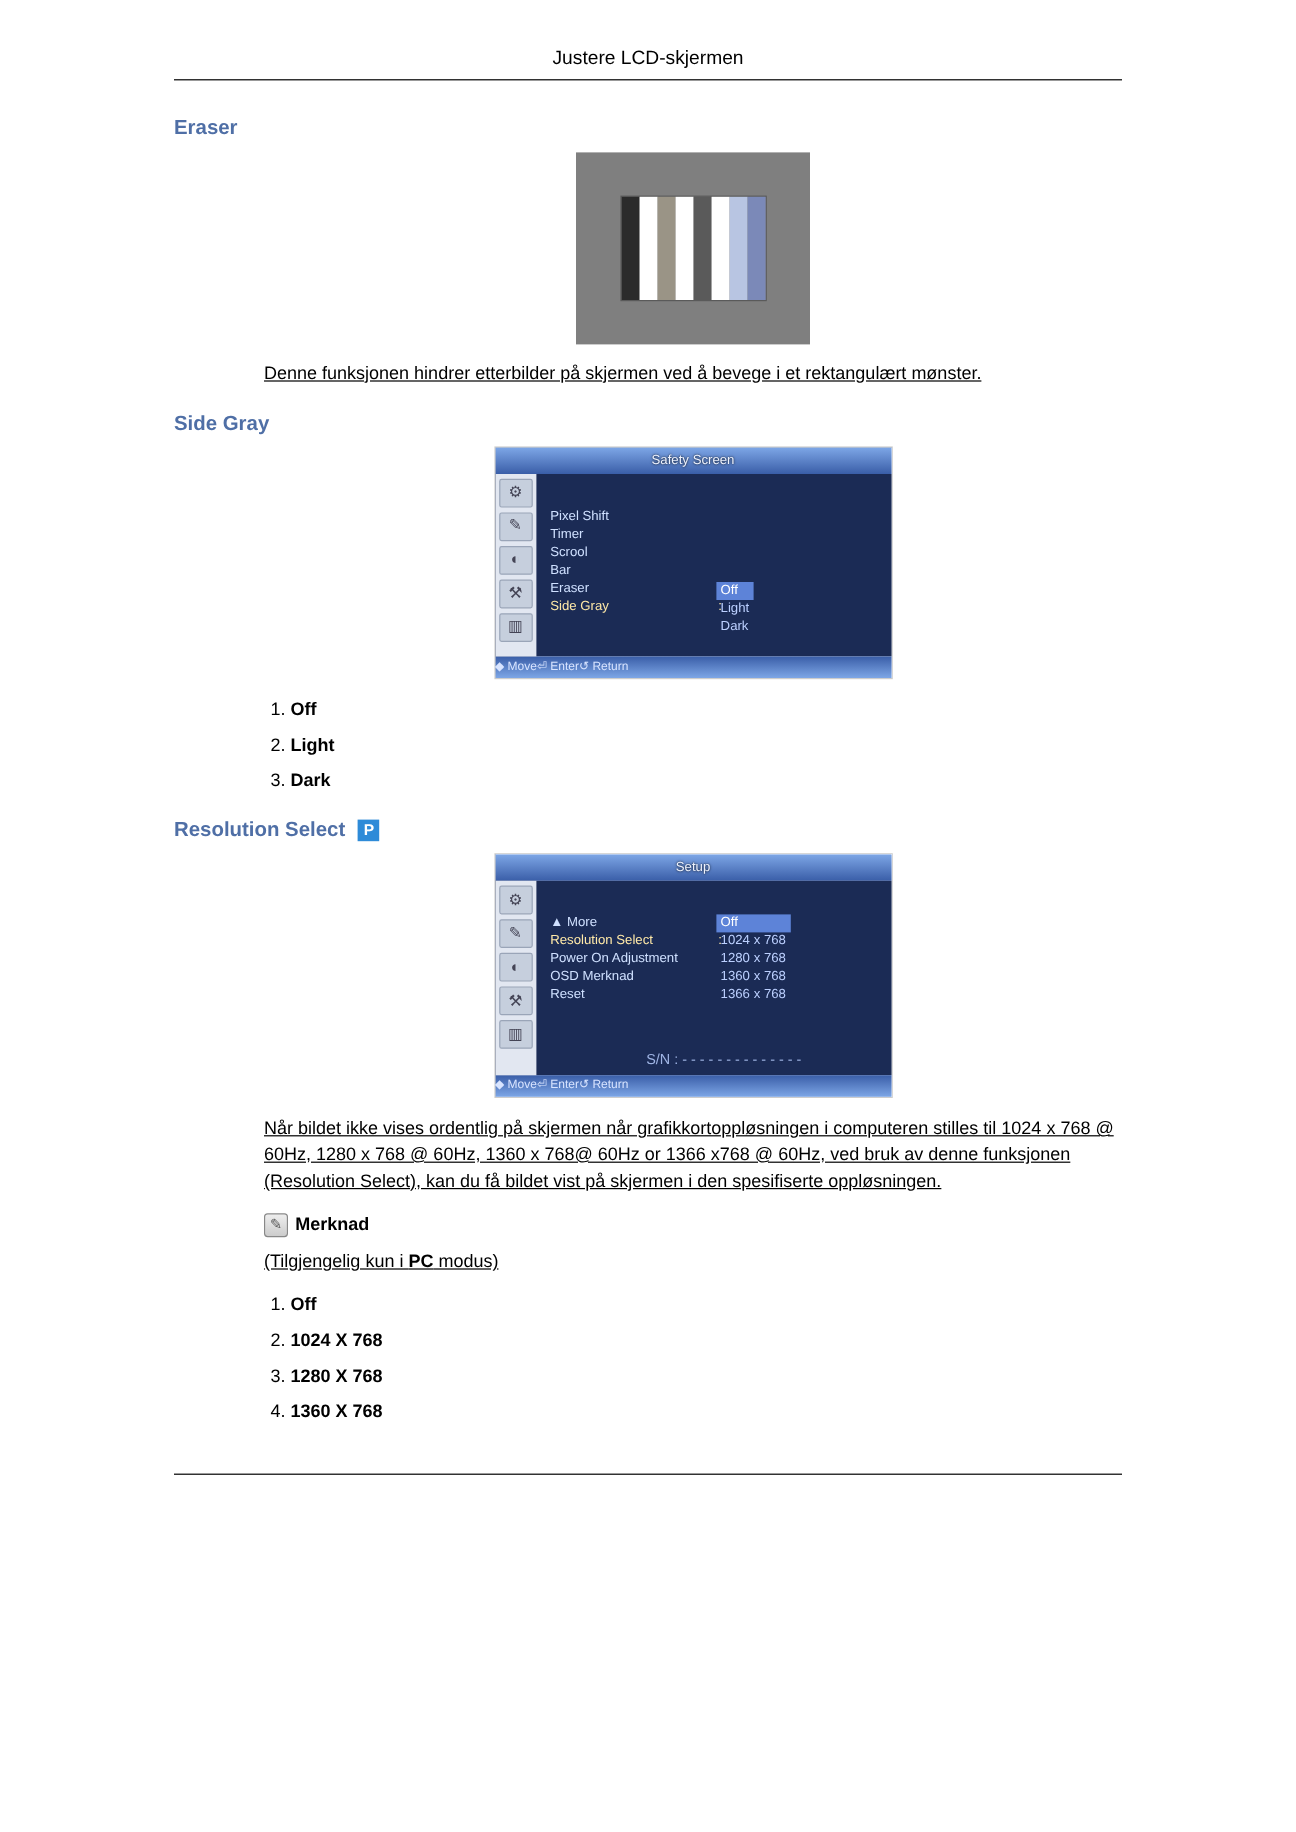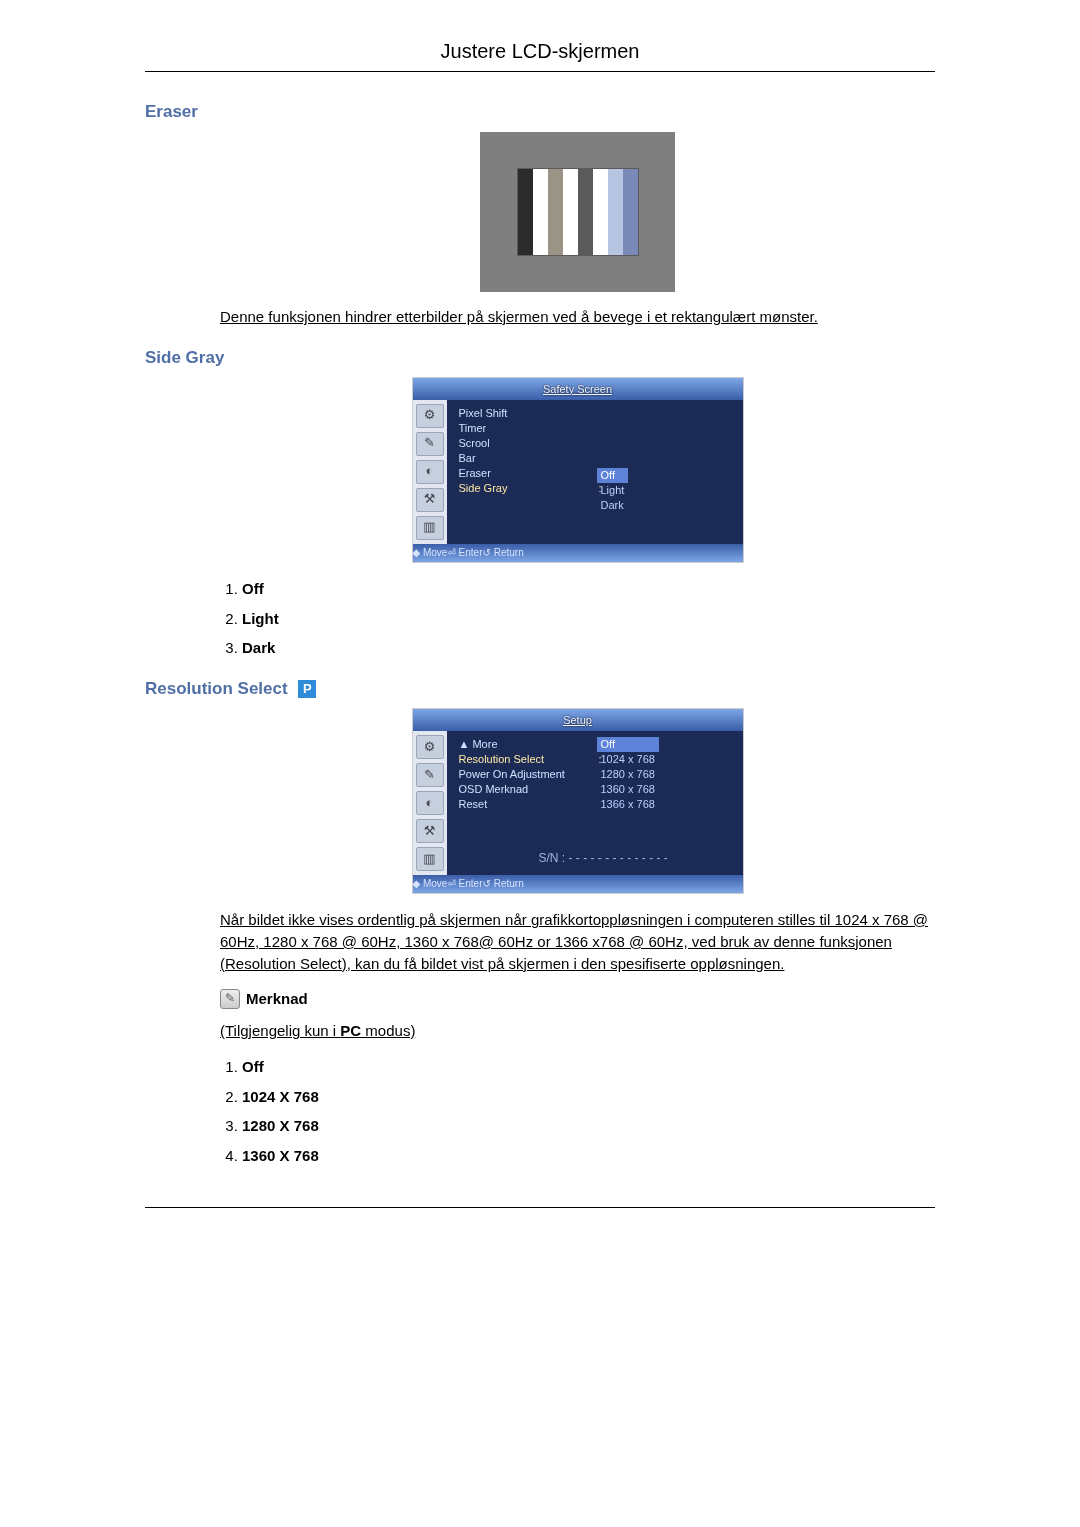--- a/index.html
+++ b/index.html
@@ -15,21 +15,21 @@
     margin: 0 auto;
     padding: 40px 0 60px 0;
     box-sizing: border-box;
   }
   .content {
     width: 790px;
     margin: 0 auto;
   }
   .header-title {
     text-align: center;
-    font-size: 20px;
+    font-size: 16px;
     margin-bottom: 8px;
   }
   .rule {
     border: 0;
     border-top: 1px solid #000;
     margin: 0 0 30px 0;
   }
   .bottom-rule {
     border: 0;
     border-top: 1px solid #000;
@@ -117,21 +117,20 @@
     background: linear-gradient(#7da6e6, #3a5ea8);
     color: #e8eefb;
     text-align: center;
     line-height: 22px;
     font-size: 11px;
   }
   .osd-title-inner {
     display:inline-block;
     color:#eef3ff;
     text-shadow:0 0 2px #000;
-    text-decoration:underline;
   }
   .osd-body {
     display: flex;
     background: #1b2b55;
   }
   .osd-icons {
     width: 34px;
     background: #e2e7f1;
     display: flex;
     flex-direction: column;
@@ -146,20 +145,21 @@
     border-radius: 2px;
     font-size: 13px;
     display:flex;align-items:center;justify-content:center;
     color:#445;
   }
   .osd-list {
     flex: 1;
     padding: 6px 8px 4px 12px;
     position: relative;
     min-height: 120px;
+    margin-top: 22px;
   }
   .osd-list .row { height: 15px; line-height: 15px; white-space: nowrap; position: relative; }
   .osd-list .row.hl { color: #ffe9a8; }
   .osd-list .val-col {
     position: absolute;
     left: 150px;
     top: 6px;
   }
   .osd-list .val-col.shift-down { top: 68px; }
   .osd-list .val-row {

